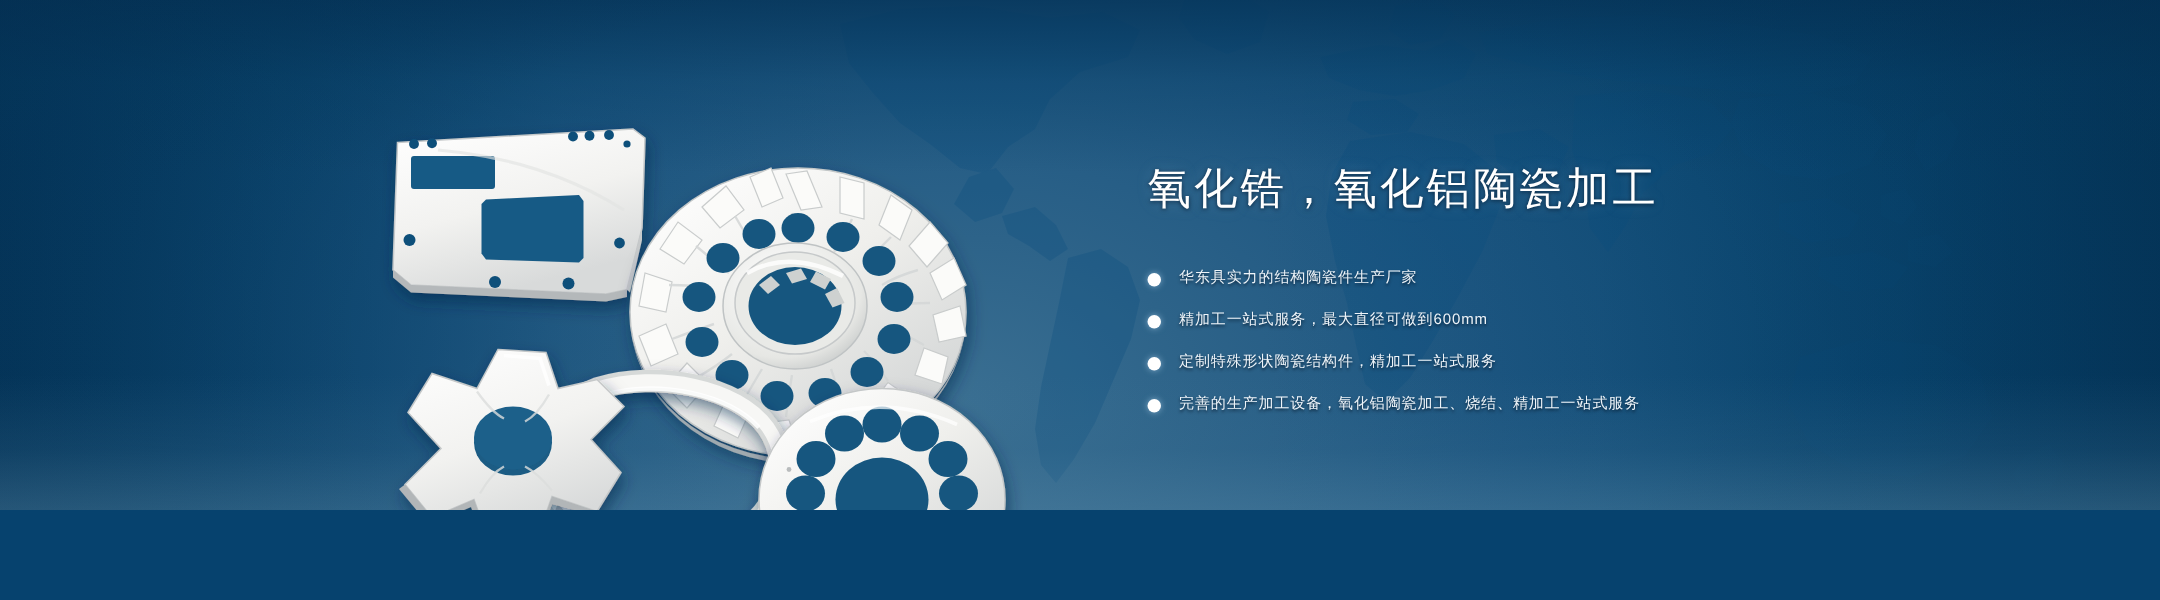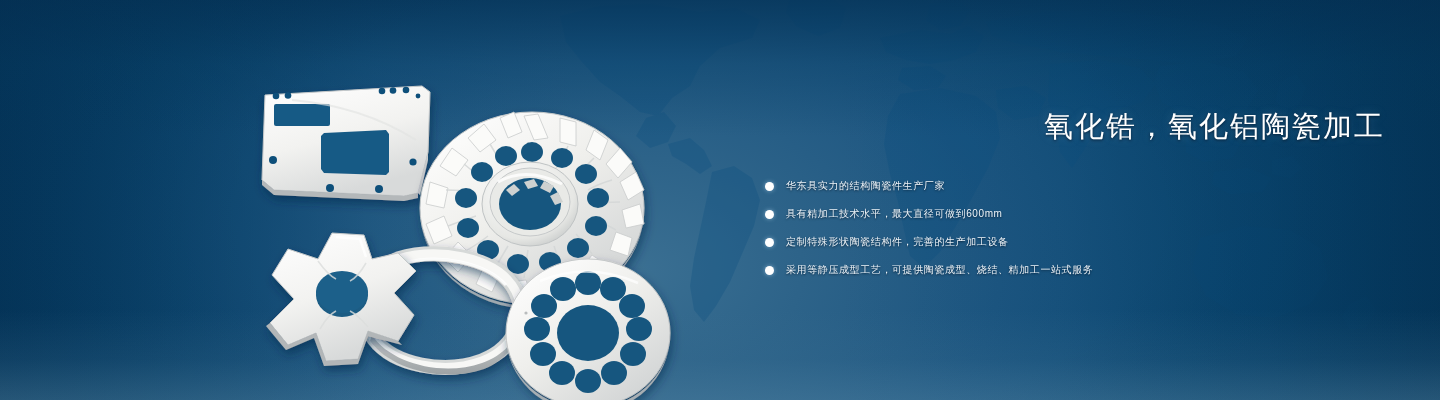--- a/index.html
+++ b/index.html
@@ -2,23 +2,22 @@
 <html><head>
 <meta charset="utf-8">
 <style>
   html,body{margin:0;padding:0;}
   body{
     width:1440px;height:400px;overflow:hidden;
     font-family:"Liberation Sans","DejaVu Sans",sans-serif;
     background:#06426e;
   }
   .banner{
-    position:relative;width:1440px;height:400px;overflow:hidden;
+    position:relative;width:1440px;height:340px;overflow:hidden;
     background:#4d7c0f;
-    text-align:right;
   }
   
   .bg-base{
     position:absolute;inset:0;
     background:
       radial-gradient(ellipse 900px 620px at 640px 270px, #3a6f92 0%, #2d6389 18%, #1d5681 40%, #0d4a75 66%, #07436f 85%, #053d68 100%);
   }
   .bg-darken-left{
     position:absolute;inset:0;
     background:linear-gradient(90deg, rgba(4,53,90,.92) 0%, rgba(5,58,96,.55) 13%, rgba(6,62,100,.12) 26%, rgba(0,0,0,0) 40%);
@@ -314,26 +313,26 @@
 
   <div class="copy">
     <div class="headline">氧化锆，氧化铝陶瓷加工</div>
     <ul class="bullets">
       <li>
         <span class="dot"></span>
         <span>华东具实力的结构陶瓷件生产厂家</span>
       </li>
       <li>
         <span class="dot"></span>
-        <span>具有精加工技术水平，最大直径可做到600mm</span>
+        <span>精加工一站式服务，最大直径可做到600mm</span>
       </li>
       <li>
         <span class="dot"></span>
-        <span>定制特殊形状陶瓷结构件，完善的生产加工设备</span>
+        <span>定制特殊形状陶瓷结构件，精加工一站式服务</span>
       </li>
       <li>
         <span class="dot"></span>
-        <span>采用等静压成型工艺，可提供陶瓷成型、烧结、精加工一站式服务</span>
+        <span>完善的生产加工设备，氧化铝陶瓷加工、烧结、精加工一站式服务</span>
       </li>
     </ul>
   </div>
 
 </div>
 
 </body></html>

